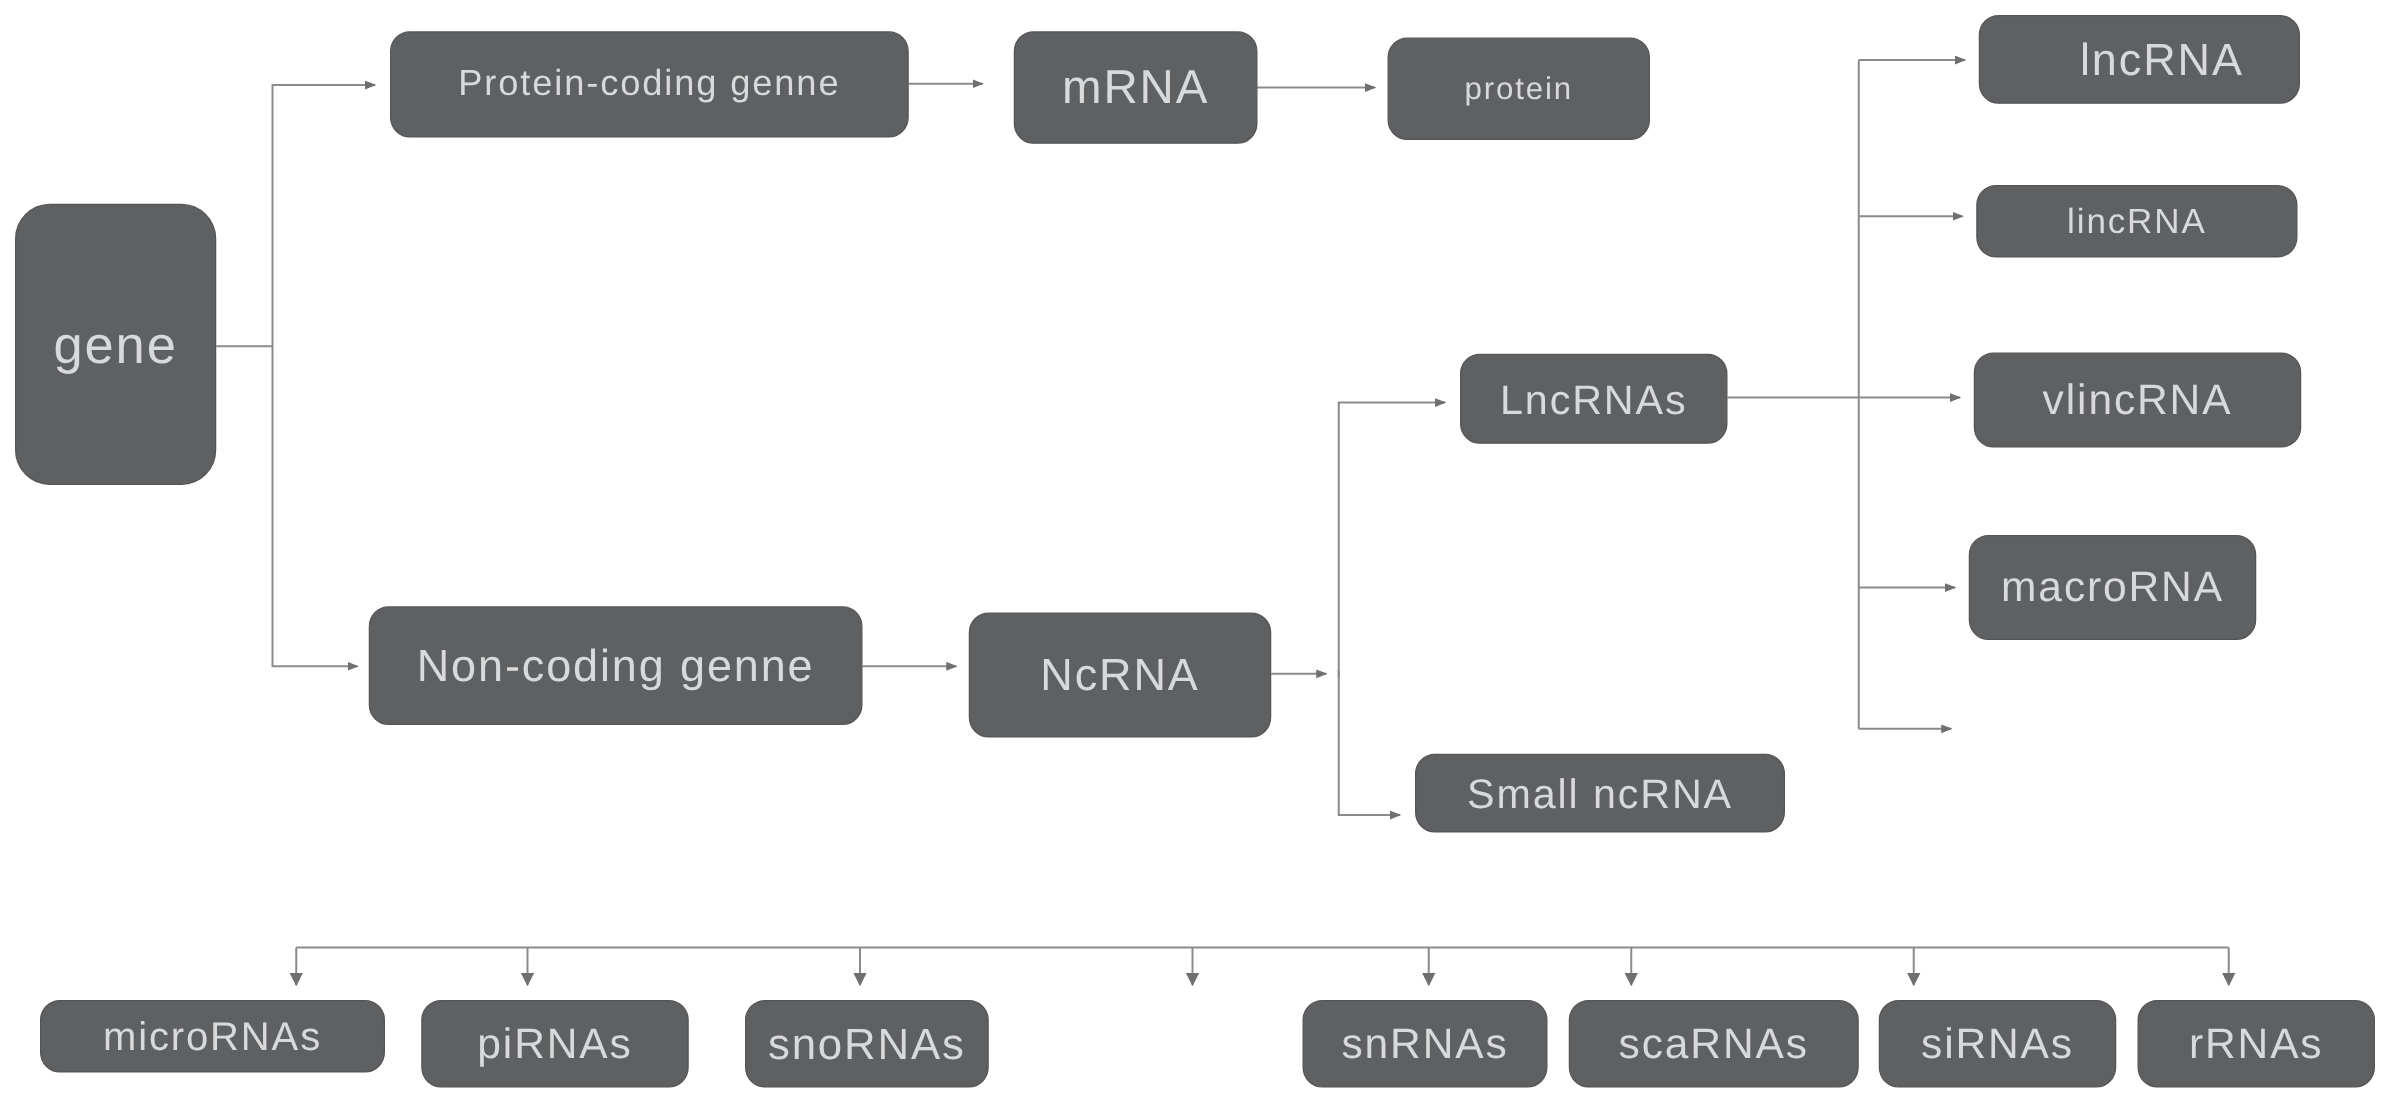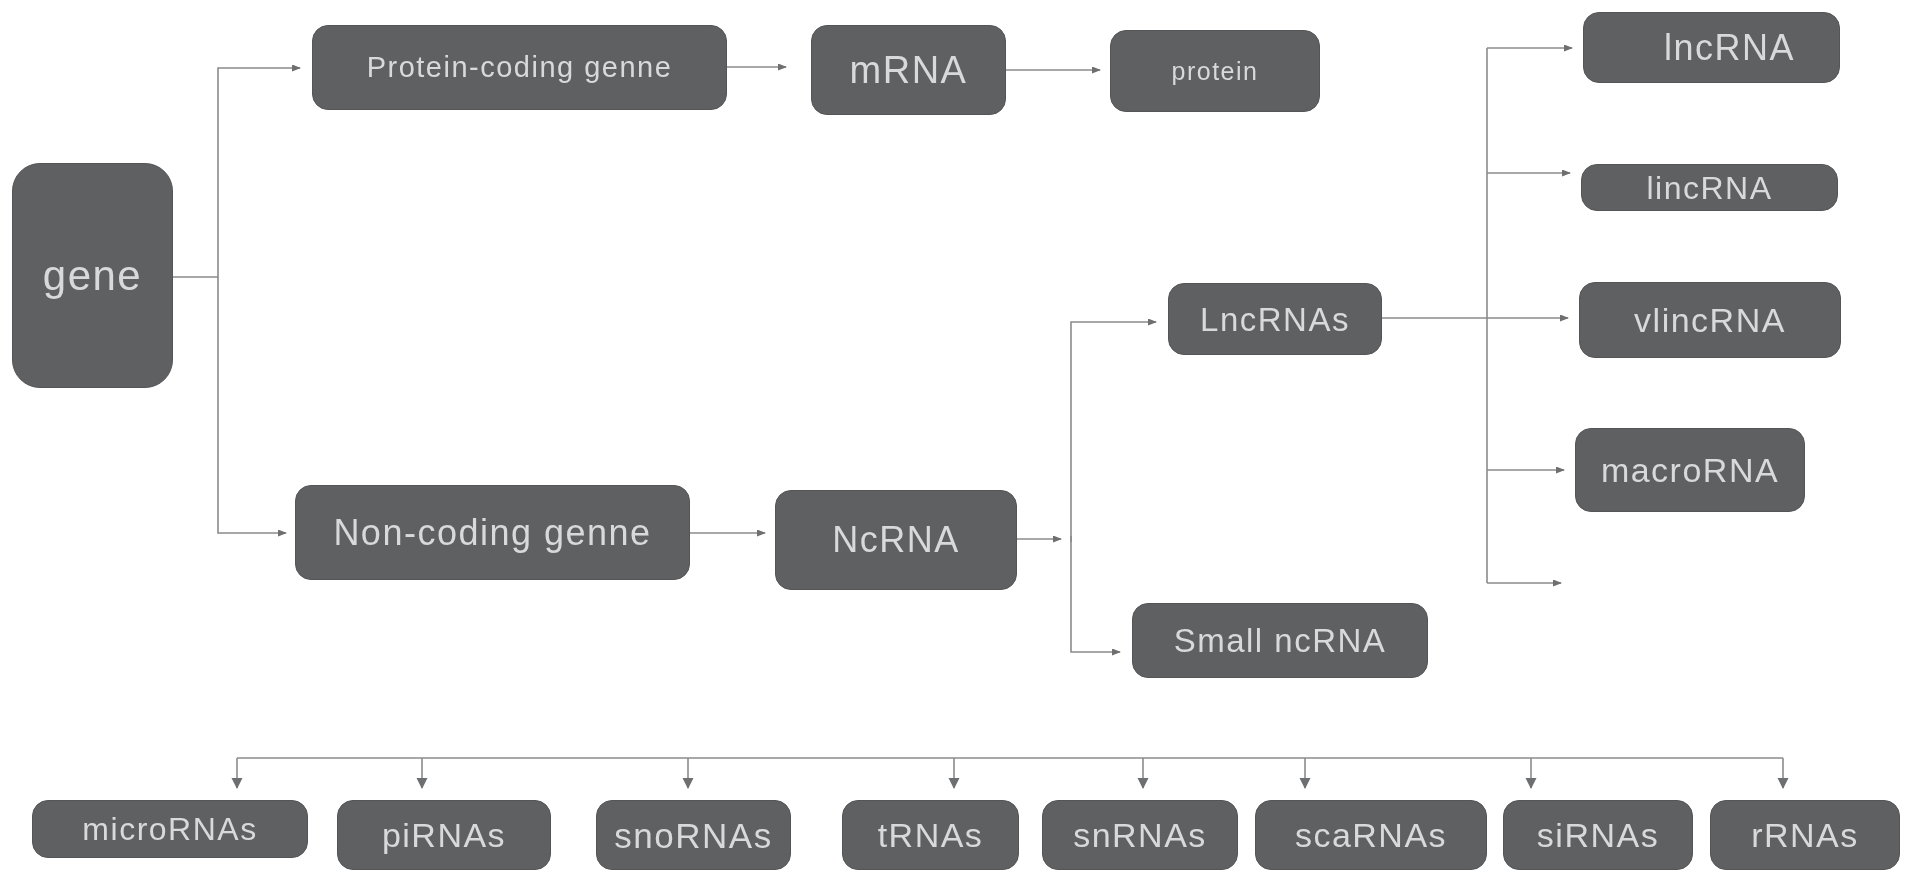--- a/index.html
+++ b/index.html
@@ -38,23 +38,23 @@
     line-height: 1;
   }
   
   .n-gene        { left: 12px;   top: 163px; width: 161px; height: 225px; font-size: 42px; border-radius: 28px; }
   .n-pcg         { left: 312px;  top: 25px;  width: 415px; height: 85px;  font-size: 29px; }
   .n-mrna        { left: 795px;  top: 25px;  width: 195px; height: 90px;  font-size: 38px; margin-left: 16px; }
   .n-protein     { left: 1110px; top: 30px;  width: 210px; height: 82px;  font-size: 25px; }
   .n-ncg         { left: 295px;  top: 485px; width: 395px; height: 95px;  font-size: 36px; }
   .n-ncrna       { left: 775px;  top: 490px; width: 242px; height: 100px; font-size: 36px; }
   .n-lncrnas     { left: 1168px; top: 283px; width: 214px; height: 72px;  font-size: 33px; }
-  .n-smallncrna  { left: 1132px; top: 603px; width: 296px; height: 75px;  font-size: 33px; }
+  .n-smallncrna  { left: 1132px; top: 603px; width: 296px; height: 63px;  font-size: 33px; }
   .n-lncrna      { left: 1583px; top: 12px;  width: 257px; height: 71px;  font-size: 36px; padding-left: 36px; }
-  .n-lincrna     { left: 1581px; top: 164px; width: 257px; height: 47px;  font-size: 32px; }
+  .n-lincrna     { left: 1581px; top: 148px; width: 257px; height: 58px;  font-size: 28px; }
   .n-vlincrna    { left: 1579px; top: 282px; width: 262px; height: 76px;  font-size: 34px; }
   .n-macrorna    { left: 1575px; top: 428px; width: 230px; height: 84px;  font-size: 34px; }
   .n-palr        { left: 1573px; top: 558px; width: 257px; height: 45px;  font-size: 34px; }
   .n-micrornas   { left: 32px;   top: 800px; width: 276px; height: 58px;  font-size: 32px; }
   .n-pirnas      { left: 337px;  top: 800px; width: 214px; height: 70px;  font-size: 34px; }
   .n-snornas     { left: 596px;  top: 800px; width: 195px; height: 70px;  font-size: 35px; }
   .n-trnas       { left: 842px;  top: 800px; width: 177px; height: 70px;  font-size: 34px; }
   .n-snrnas      { left: 1042px; top: 800px; width: 196px; height: 34px;  font-size: 34px; height: 70px; }
   .n-scarnas     { left: 1255px; top: 800px; width: 232px; height: 70px;  font-size: 34px; }
   .n-sirnas      { left: 1503px; top: 800px; width: 190px; height: 70px;  font-size: 34px; }
@@ -114,19 +114,18 @@
   <div class="node n-ncrna">NcRNA</div>
   <div class="node n-lncrnas">LncRNAs</div>
   <div class="node n-smallncrna">Small ncRNA</div>
   <div class="node n-lncrna">lncRNA</div>
   <div class="node n-lincrna">lincRNA</div>
   <div class="node n-vlincrna">vlincRNA</div>
   <div class="node n-macrorna">macroRNA</div>
   <div class="node n-micrornas">microRNAs</div>
   <div class="node n-pirnas">piRNAs</div>
   <div class="node n-snornas">snoRNAs</div>
-  <div class="node n-trnas">tRNAs</div>
   <div class="node n-snrnas">snRNAs</div>
   <div class="node n-scarnas">scaRNAs</div>
   <div class="node n-sirnas">siRNAs</div>
   <div class="node n-rrnas">rRNAs</div>
 
 </div>
 
 </body></html>

